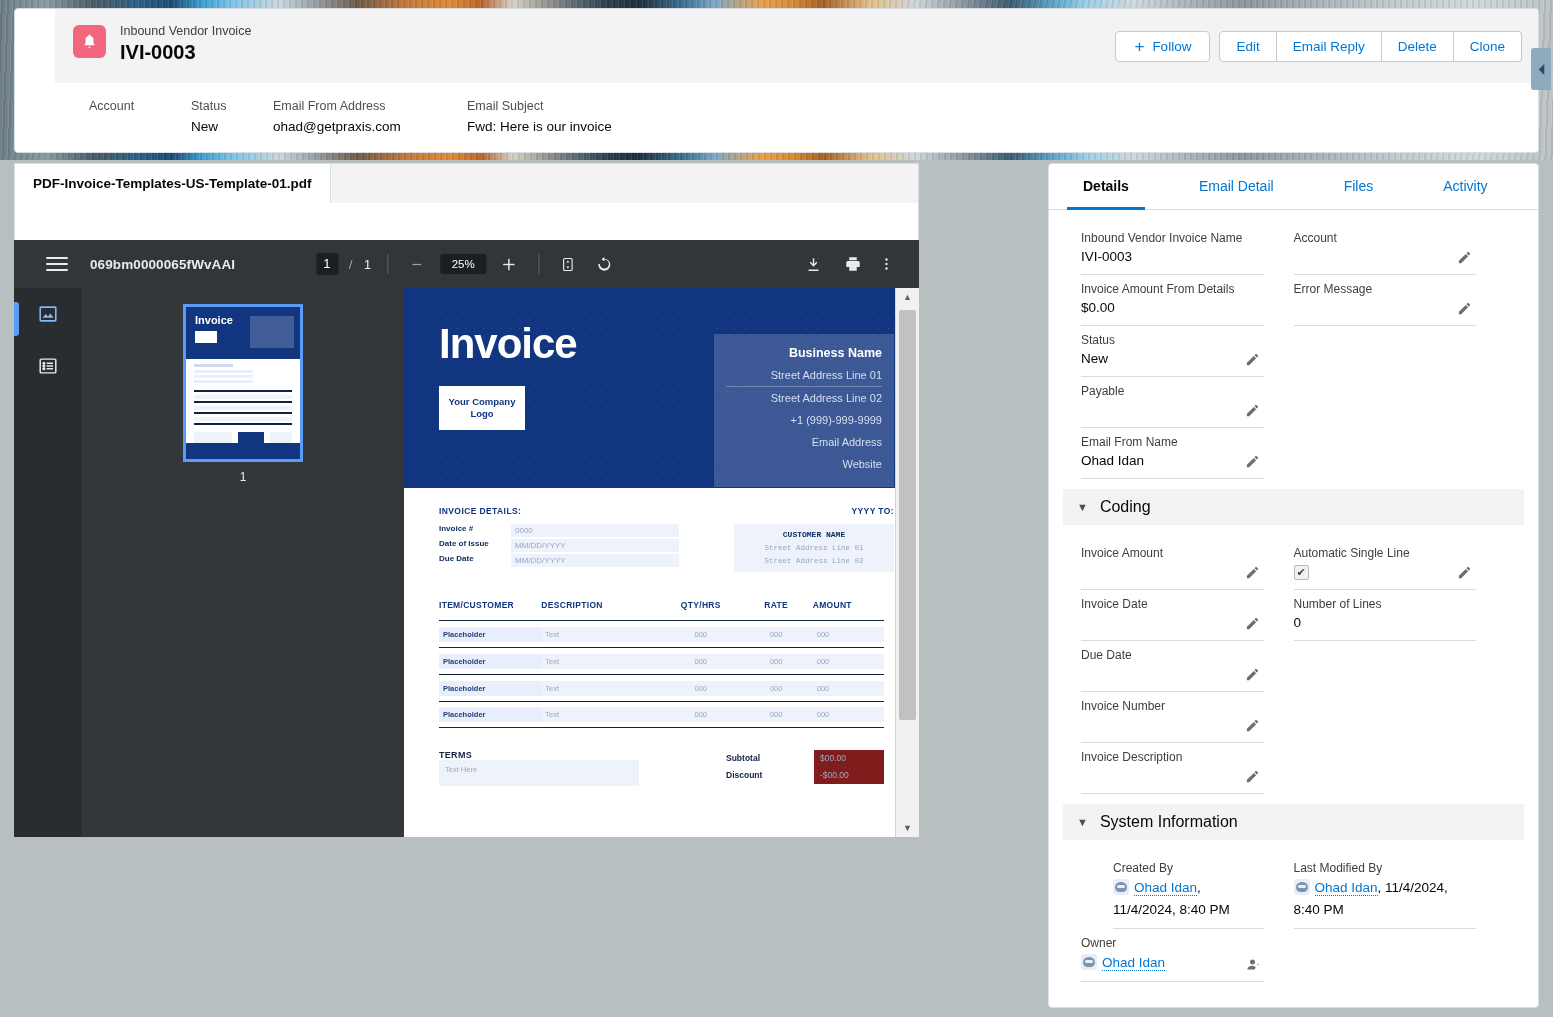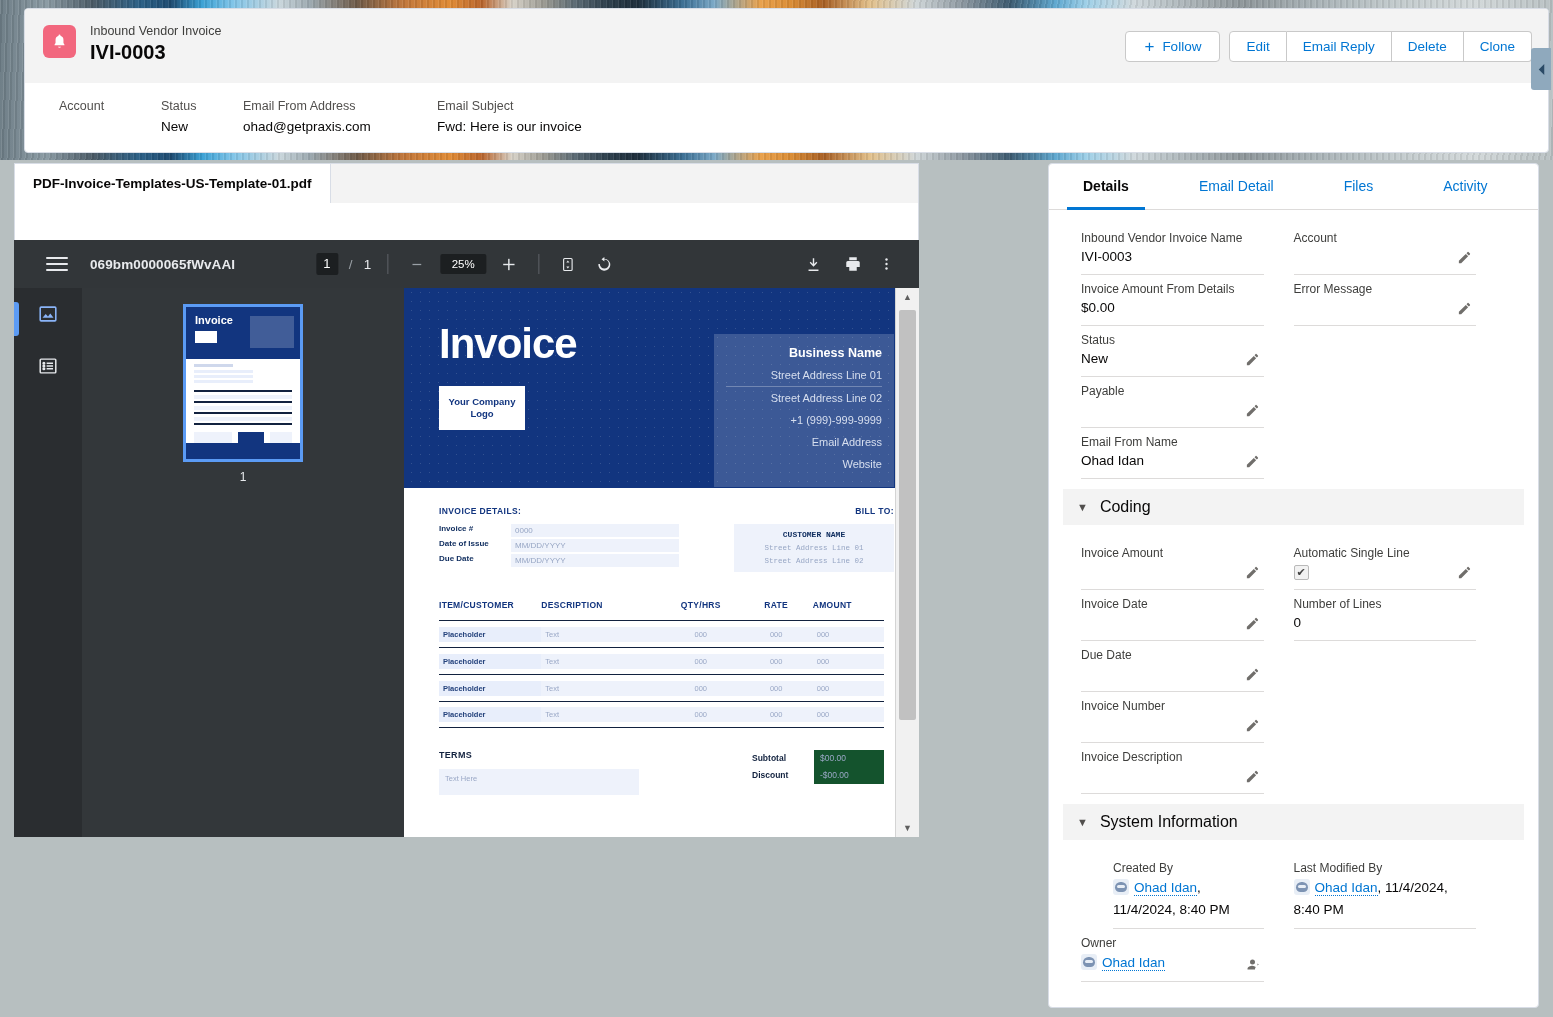--- a/index.html
+++ b/index.html
@@ -33,24 +33,25 @@
   #backdrop .streaks {
     position: absolute; left: 0; right: 0; top: 0; height: 160px;
     background: repeating-linear-gradient(92deg,
       rgba(255,255,255,0.10) 0px, rgba(255,255,255,0.10) 1px,
       rgba(0,0,0,0.07) 1px, rgba(0,0,0,0.07) 3px,
       rgba(255,255,255,0.02) 3px, rgba(255,255,255,0.02) 6px);
   }
 
   
   #record-card {
-    position: absolute; left: 24px; top: 8px; width: 1525px; height: 145px;
+    position: absolute; left: 14px; top: 8px; width: 1525px; height: 145px;
     background: #fff; border: 1px solid #d8dde6;
     border-radius: 4px;
     overflow: hidden;
+    padding-left: 40px;
   }
   #record-header {
     height: 74px; background: #f3f3f3;
     display: flex; align-items: flex-start;
     padding: 14px 14px 0 18px;
     position: relative;
   }
   .rec-icon {
     width: 33px; height: 33px; border-radius: 6px;
     background: #f2677e; display: flex; align-items: center; justify-content: center;
@@ -215,24 +216,24 @@
   .c1 { width: 112px; } .c2 { width: 132px; } .c3 { width: 85px; text-align: center; }
   .c4 { width: 80px; text-align: center; } .c5 { width: 78px; }
   .inv-tr .c1 span { background: #e8eefb; color: #24427c; font-weight: bold; display: block; padding: 3px 4px; }
   .inv-tr .c2 span { background: #eef2fb; color: #9aa8c6; display: block; padding: 3px 4px; }
   .inv-tr .c3 span, .inv-tr .c4 span { background: #eef2fb; color: #9aa8c6; display: block; padding: 3px 4px; }
   .inv-tr .c5 span { background: #eef2fb; color: #9aa8c6; display: block; padding: 3px 4px; }
 
   .inv-foot { margin: 22px 50px 0 50px; display: flex; }
   .inv-terms { width: 200px; }
   .inv-terms .th { font-size: 9px; font-weight: bold; color: #12223f; letter-spacing: .3px; }
-  .inv-terms .tb { margin-top: 9px; background: #eef2fb; color: #9aa8c6; font-size: 7.5px; padding: 5px 6px; height: 26px; }
+  .inv-terms .tb { background: #eef2fb; color: #9aa8c6; font-size: 7.5px; padding: 5px 6px; height: 26px; }
   .inv-totals { margin-left: auto; display: flex; }
   .inv-totals .lk { font-size: 8.5px; font-weight: bold; color: #12223f; line-height: 17px; text-align: left; width: 62px; }
-  .inv-totals .lv { font-size: 8.5px; color: #9aa8c6; line-height: 17px; background: #14532d; padding: 0 6px; width: 70px; }
+  .inv-totals .lv { font-size: 8.5px; color: #9aa8c6; line-height: 17px; background: #7f1d1d; padding: 0 6px; width: 70px; margin-left: 26px; }
 
   
   #detail-panel {
     position: absolute; left: 1048px; top: 163px; width: 491px; height: 845px;
     background: #fff; border: 1px solid #d8dde6; border-radius: 4px; overflow: hidden;
   }
   #tabbar { display: flex; padding: 0 18px; border-bottom: 1px solid #dddbda; height: 46px; align-items: stretch; gap: 38px; }
   .tab {
     display: flex; align-items: center; padding: 0 16px; font-size: 14px; color: #0176d3;
     cursor: pointer; border-bottom: 3px solid transparent; margin-bottom: -1px;
@@ -469,21 +470,21 @@
             <div class="inv-row">
               <div class="k">Date of Issue</div>
               <div class="v">MM/DD/YYYY</div>
             </div>
             <div class="inv-row">
               <div class="k">Due Date</div>
               <div class="v">MM/DD/YYYY</div>
             </div>
           </div>
           <div class="inv-mid-r">
-            <div class="inv-sec-h">BILL TO:</div>
+            <div class="inv-sec-h">YYYY TO:</div>
             <div class="inv-bill-box">
               <div class="cn">CUSTOMER NAME</div>
               <div class="al">Street Address Line 01</div>
               <div class="al">Street Address Line 02</div>
             </div>
           </div>
         </div>
 
         <div class="inv-table">
           <div class="inv-th">

